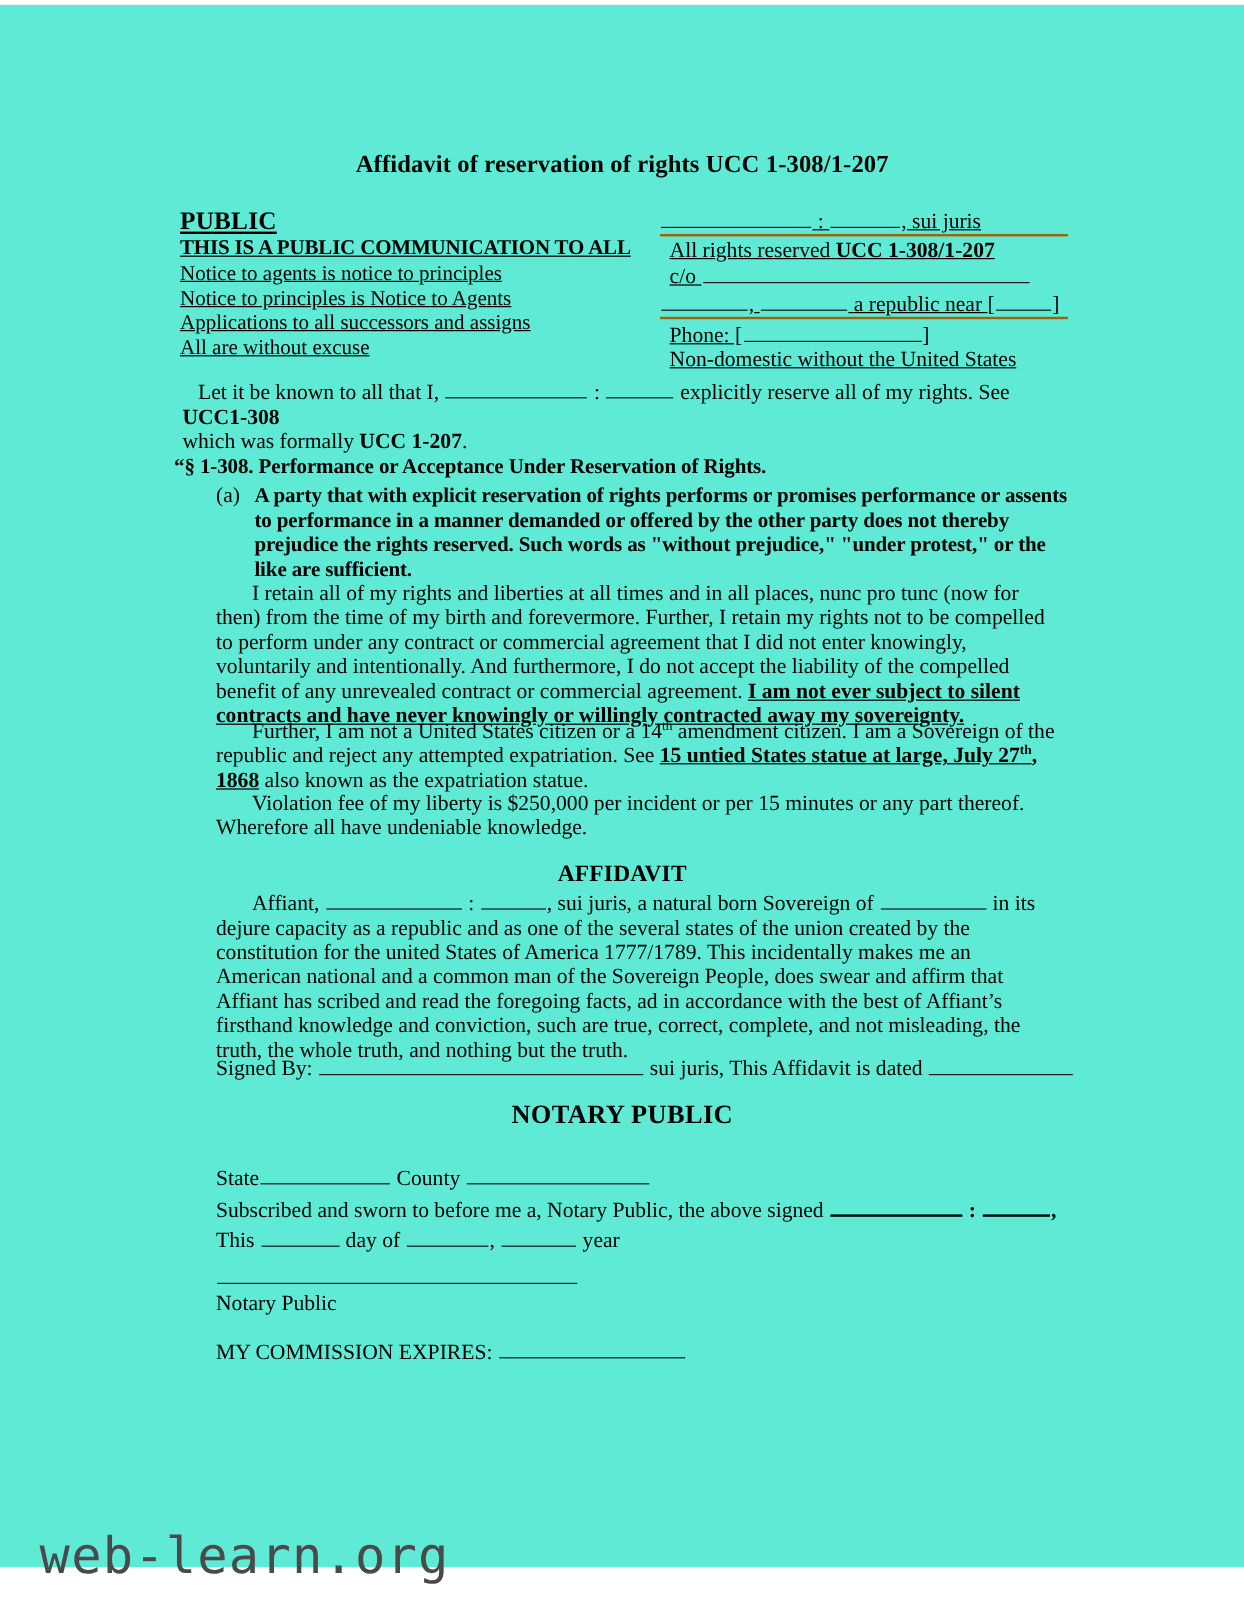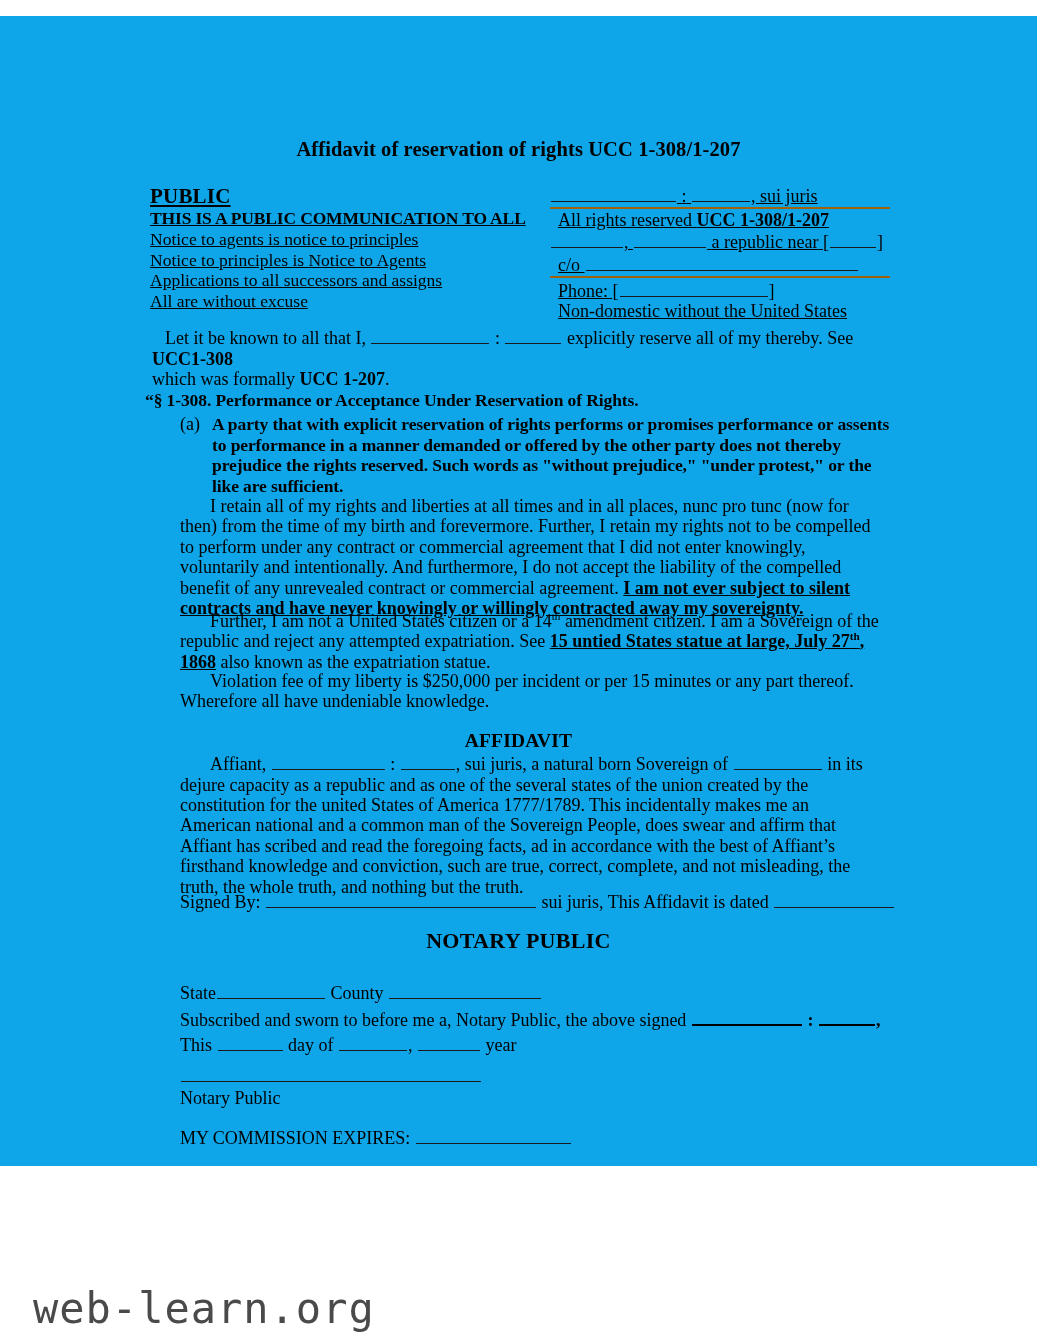--- a/index.html
+++ b/index.html
@@ -12,24 +12,24 @@
     width: 1037px;
     height: 1342px;
     position: relative;
     font-family: "Liberation Serif", "DejaVu Serif", serif;
     color: #000000;
     overflow: hidden;
   }
 
   .page {
     position: absolute;
-    left: 0; top: 16px;
-    width: 1037px;
-    height: 1150px;
-    background: #0ea5e9;
+    left: 0; top: 4px;
+    width: 1037px;
+    height: 1302px;
+    background: #5eead4;
   }
 
   
   .doc-title {
     position: absolute;
     left: 0;
     top: 122px;
     width: 1037px;
     text-align: center;
     font-size: 20.5px;
@@ -276,48 +276,48 @@
         <div class="hdr-right-line r-name">
           <span class="ul" style="width:125px"></span>
           <span>:</span>
           <span class="ul" style="width:58px"></span><span>, sui juris</span>
         </div>
 
         <div class="hdr-right-line rule-top indent1">
           <span>All rights reserved </span><b>UCC 1-308/1-207</b>
         </div>
 
+        <div class="hdr-right-line indent1">
+          <span>c/o</span>
+          <span class="ul" style="width:272px"></span>
+        </div>
+
         <div class="hdr-right-line">
           <span class="ul" style="width:72px"></span>,
           <span class="ul" style="width:72px"></span>
           <span>a republic near</span>
           <span>[</span><span class="ul" style="width:46px"></span><span>]</span>
         </div>
 
-        <div class="hdr-right-line indent1">
-          <span>c/o</span>
-          <span class="ul" style="width:272px"></span>
-        </div>
-
         <div class="hdr-right-line rule-top indent1">
           <span>Phone: [</span><span class="ul" style="width:148px"></span><span>]</span>
         </div>
 
         <div class="hdr-right-line indent1">Non-domestic without the United States</div>
       </div>
 
     </div>
   </div>
 
   <div class="letitbe">
     <span class="ind"></span><span>Let it be known to all that I,</span>
     <span class="ul" style="width:118px"></span>
     <span>:</span>
     <span class="ul" style="width:56px"></span>
-    <span>explicitly reserve all of my thereby. See </span><b>UCC1-308</b><br>
+    <span>explicitly reserve all of my rights. See </span><b>UCC1-308</b><br>
     <span>which was formally </span><b>UCC 1-207</b><span>.</span>
   </div>
 
   <div class="sec-head">
     <span>“§ 1-308. Performance or Acceptance Under Reservation of Rights</span><span>.</span>
   </div>
 
   <div class="sub-a">
     <div class="marker">(a)</div>
     <div class="atext">A party that with explicit reservation of rights performs or promises performance or assents to performance in a manner demanded or offered by the other party does not thereby prejudice the rights reserved. Such words as "without prejudice," "under protest," or the like are sufficient.</div>

